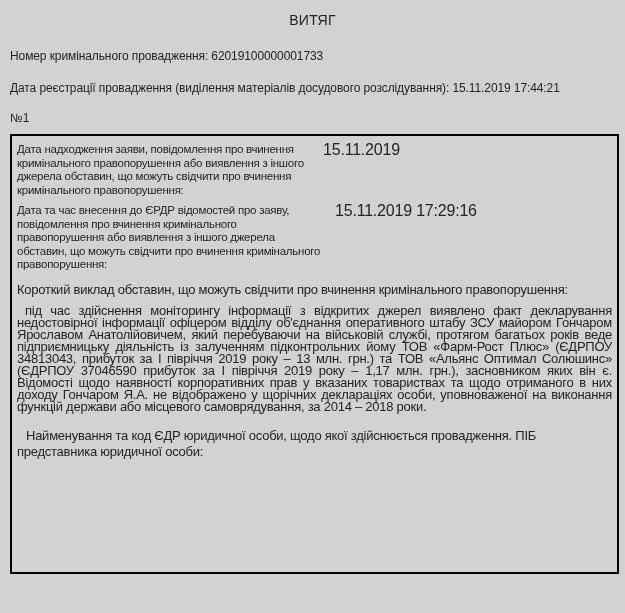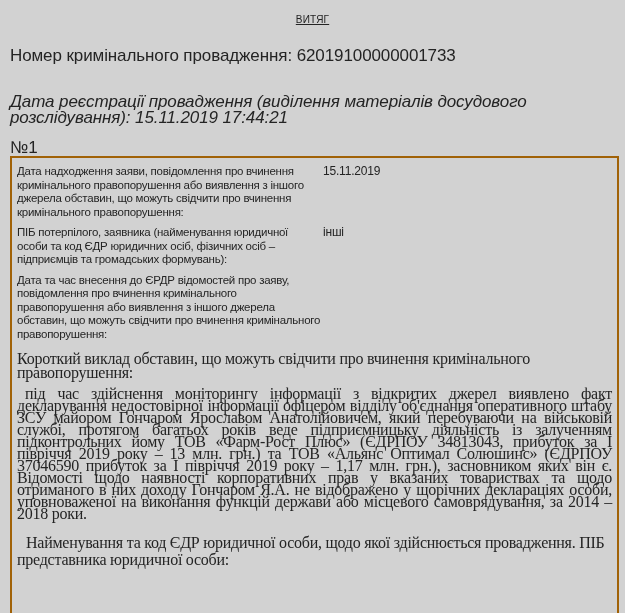--- a/index.html
+++ b/index.html
@@ -10,67 +10,65 @@
     background: #d2d2d2;
     font-family: "Liberation Sans", sans-serif;
     color: #242424;
     overflow: hidden;
   }
   .page {
     padding: 0 10px;
   }
   .doc-title {
     text-align: center;
-    font-size: 10px;
+    font-size: 14px;
     line-height: 18px;
     padding-top: 11px;
     letter-spacing: 0.2px;
-    text-decoration: underline;
   }
   .meta-line {
-    font-size: 17px;
+    font-size: 12px;
     line-height: 16px;
     letter-spacing: -0.1px;
   }
   .case-number { margin-top: 19px; }
-  .registration { margin-top: 30px; width: 600px; font-style: italic; }
+  .registration { margin-top: 16px; width: 600px; }
   .record-no { margin-top: 14px; }
   .doc-table {
-    margin-top: 0;
+    margin-top: 8px;
     width: 595px;
     height: 429px;
-    border: 2px solid #a16207;
-    padding: 7px 5px 20px 5px;
+    border: 2px solid #000000;
+    padding: 7px 5px 0 5px;
     overflow: hidden;
     background: transparent;
   }
   .trow {
     display: flex;
     align-items: flex-start;
     margin-bottom: 7px;
   }
   .lbl {
     width: 296px;
     font-size: 11.5px;
     line-height: 13.5px;
     letter-spacing: -0.25px;
   }
   .trow-3 .lbl { width: 308px; }
   .val {
     flex: 1;
     margin-left: 10px;
-    font-size: 12px;
+    font-size: 16px;
     line-height: 13.5px;
     letter-spacing: -0.2px;
   }
   .fullrow {
-    font-size: 16px;
+    font-size: 13px;
     line-height: 14px;
     letter-spacing: -0.25px;
-    font-family: Liberation Serif, serif;
   }
   .summary-heading { margin-top: 11px; }
   .summary-text {
     margin-top: 8px;
     text-align: justify;
     text-indent: 8px;
     line-height: 12px;
   }
   .suspect-heading {
     margin-top: 12px;
@@ -99,27 +97,24 @@
 
   <div class="meta-line record-no">№1</div>
 
   <div class="doc-table">
 
     <div class="trow trow-1">
       <div class="lbl">Дата надходження заяви, повідомлення про вчинення кримінального правопорушення або виявлення з іншого джерела обставин, що можуть свідчити про вчинення кримінального правопорушення:</div>
       <div class="val">15.11.2019</div>
     </div>
 
-    <div class="trow trow-2">
-      <div class="lbl">ПІБ потерпілого, заявника (найменування юридичної особи та код ЄДР юридичних осіб, фізичних осіб – підприємців та громадських формувань):</div>
-      <div class="val">інші</div>
-    </div>
 
     <div class="trow trow-3">
       <div class="lbl">Дата та час внесення до ЄРДР відомостей про заяву, повідомлення про вчинення кримінального правопорушення або виявлення з іншого джерела обставин, що можуть свідчити про вчинення кримінального правопорушення:</div>
+      <div class="val">15.11.2019 17:29:16</div>
     </div>
 
 
     <div class="fullrow summary-heading">Короткий виклад обставин, що можуть свідчити про вчинення кримінального правопорушення:</div>
 
     <div class="fullrow summary-text">під час здійснення моніторингу інформації з відкритих джерел виявлено факт декларування недостовірної інформації офіцером відділу об'єднання оперативного штабу ЗСУ майором Гончаром Ярославом Анатолійовичем, який перебуваючи на військовій службі, протягом багатьох років веде підприємницьку діяльність із залученням підконтрольних йому ТОВ «Фарм-Рост Плюс» (ЄДРПОУ 34813043, прибуток за І півріччя 2019 року – 13 млн. грн.) та ТОВ «Альянс Оптимал Солюшинс» (ЄДРПОУ 37046590 прибуток за І півріччя 2019 року – 1,17 млн. грн.), засновником яких він є. Відомості щодо наявності корпоративних прав у вказаних товариствах та щодо отриманого в них доходу Гончаром Я.А. не відображено у щорічних деклараціях особи, уповноваженої на виконання функцій держави або місцевого самоврядування, за 2014 – 2018 роки.</div>
 
 
     <div class="fullrow entity-heading">Найменування та код ЄДР юридичної особи, щодо якої здійснюється провадження. ПІБ представника юридичної особи:</div>
 

